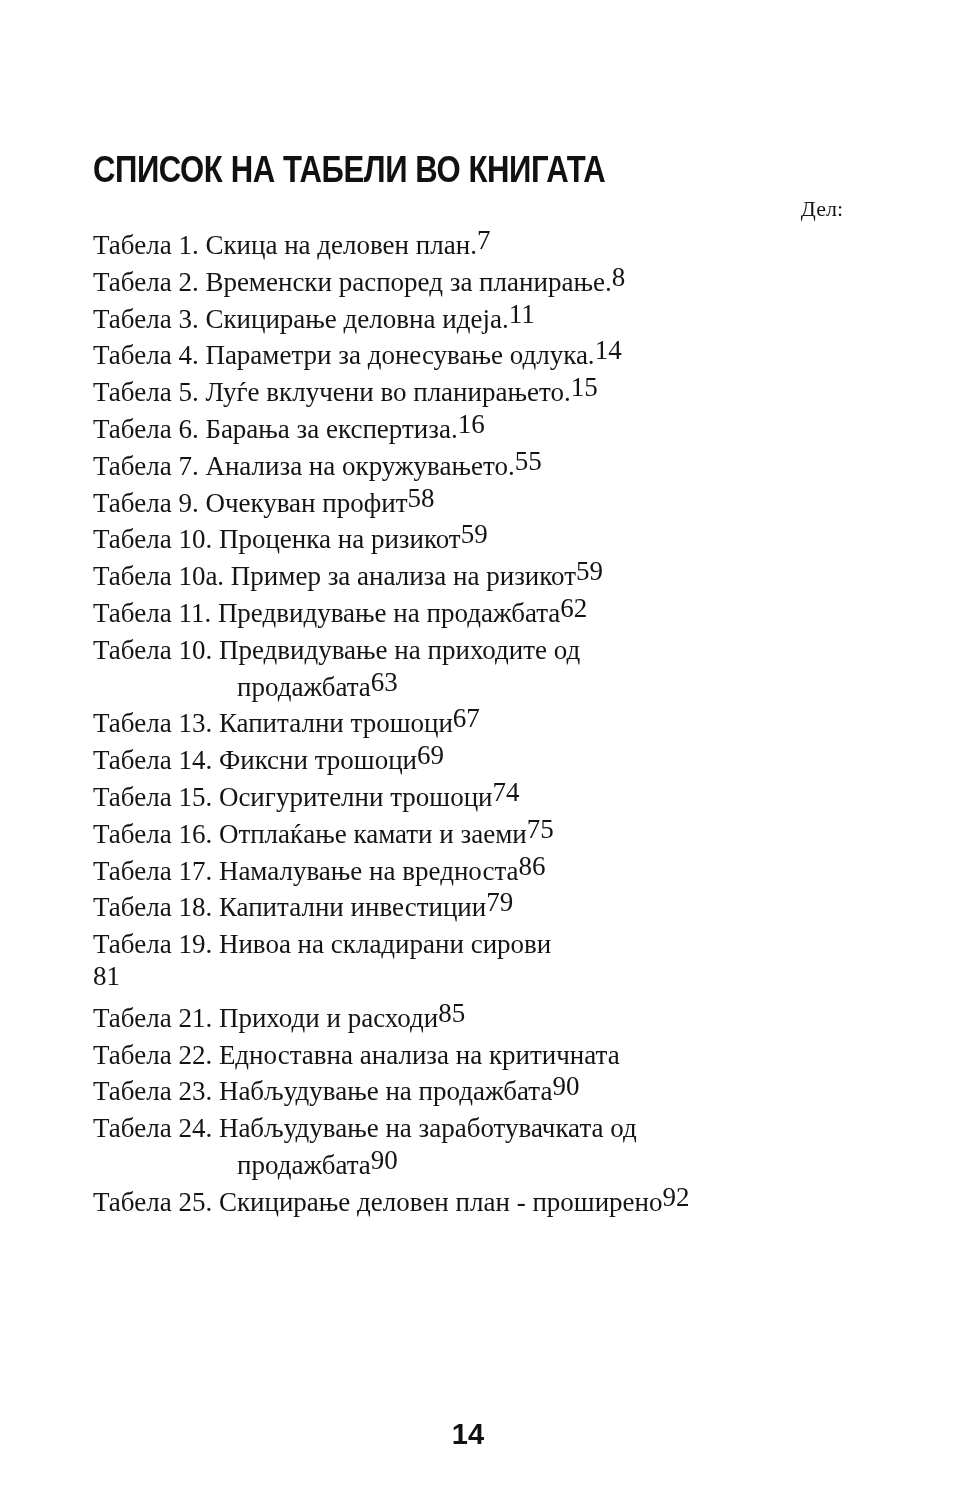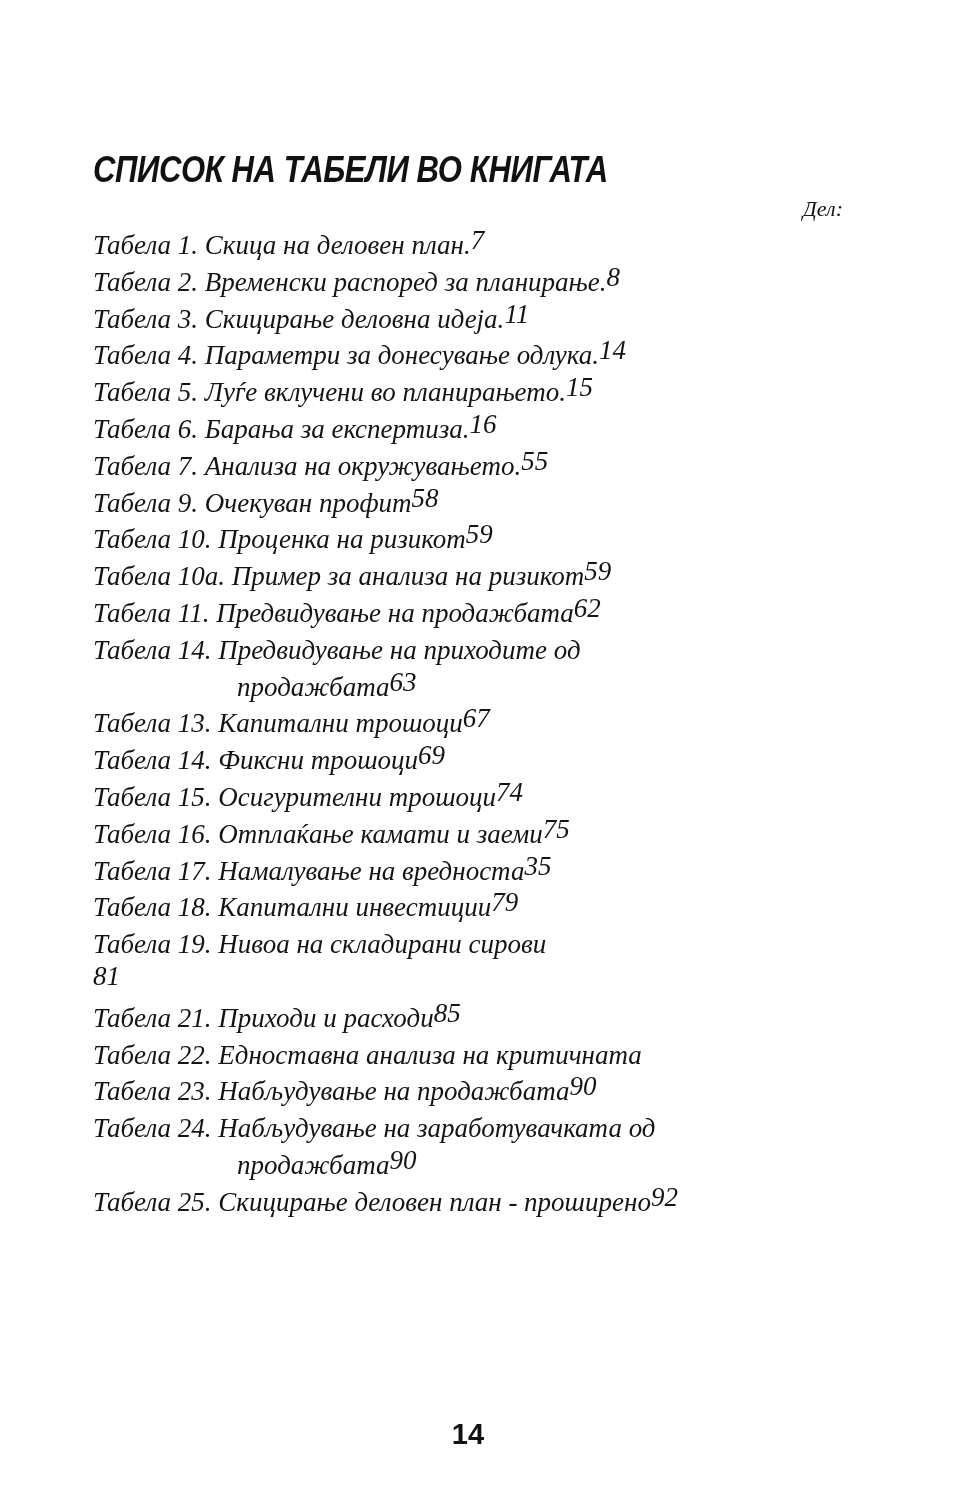--- a/index.html
+++ b/index.html
@@ -10,21 +10,20 @@
     color: #141414;
     font-family: "Liberation Serif", serif;
     position: relative;
     overflow: hidden;
   }
   .content {
     position: absolute;
     left: 93px;
     top: 150px;
     width: 750px;
-    font-style: italic;
   }
   h1.title {
     margin: 0;
     font-family: "Liberation Sans", sans-serif;
     font-weight: 700;
     font-size: 37px;
     line-height: 40px;
     letter-spacing: -0.5px;
     transform: scaleX(0.84);
     transform-origin: left center;
@@ -130,21 +129,21 @@
         </div>
       </div>
       <div class="row">
         <div class="line">
           <span class="label">Табела 11. Предвидување на продажбата</span>
           <span class="num">62</span>
         </div>
       </div>
       <div class="row">
         <div class="line">
-          <span class="label">Табела 14. Предвидување на приходите од</span>
+          <span class="label">Табела 10. Предвидување на приходите од</span>
         </div>
         <div class="line cont">
           <span class="label">продажбата</span>
           <span class="num">63</span>
         </div>
       </div>
       <div class="row">
         <div class="line">
           <span class="label">Табела 13. Капитални трошоци</span>
           <span class="num">67</span>
@@ -164,21 +163,21 @@
       </div>
       <div class="row">
         <div class="line">
           <span class="label">Табела 16. Отплаќање камати и заеми</span>
           <span class="num">75</span>
         </div>
       </div>
       <div class="row">
         <div class="line">
           <span class="label">Табела 17. Намалување на вредноста</span>
-          <span class="num">35</span>
+          <span class="num">86</span>
         </div>
       </div>
       <div class="row">
         <div class="line">
           <span class="label">Табела 18. Капитални инвестиции</span>
           <span class="num">79</span>
         </div>
       </div>
       <div class="row">
         <div class="line">

